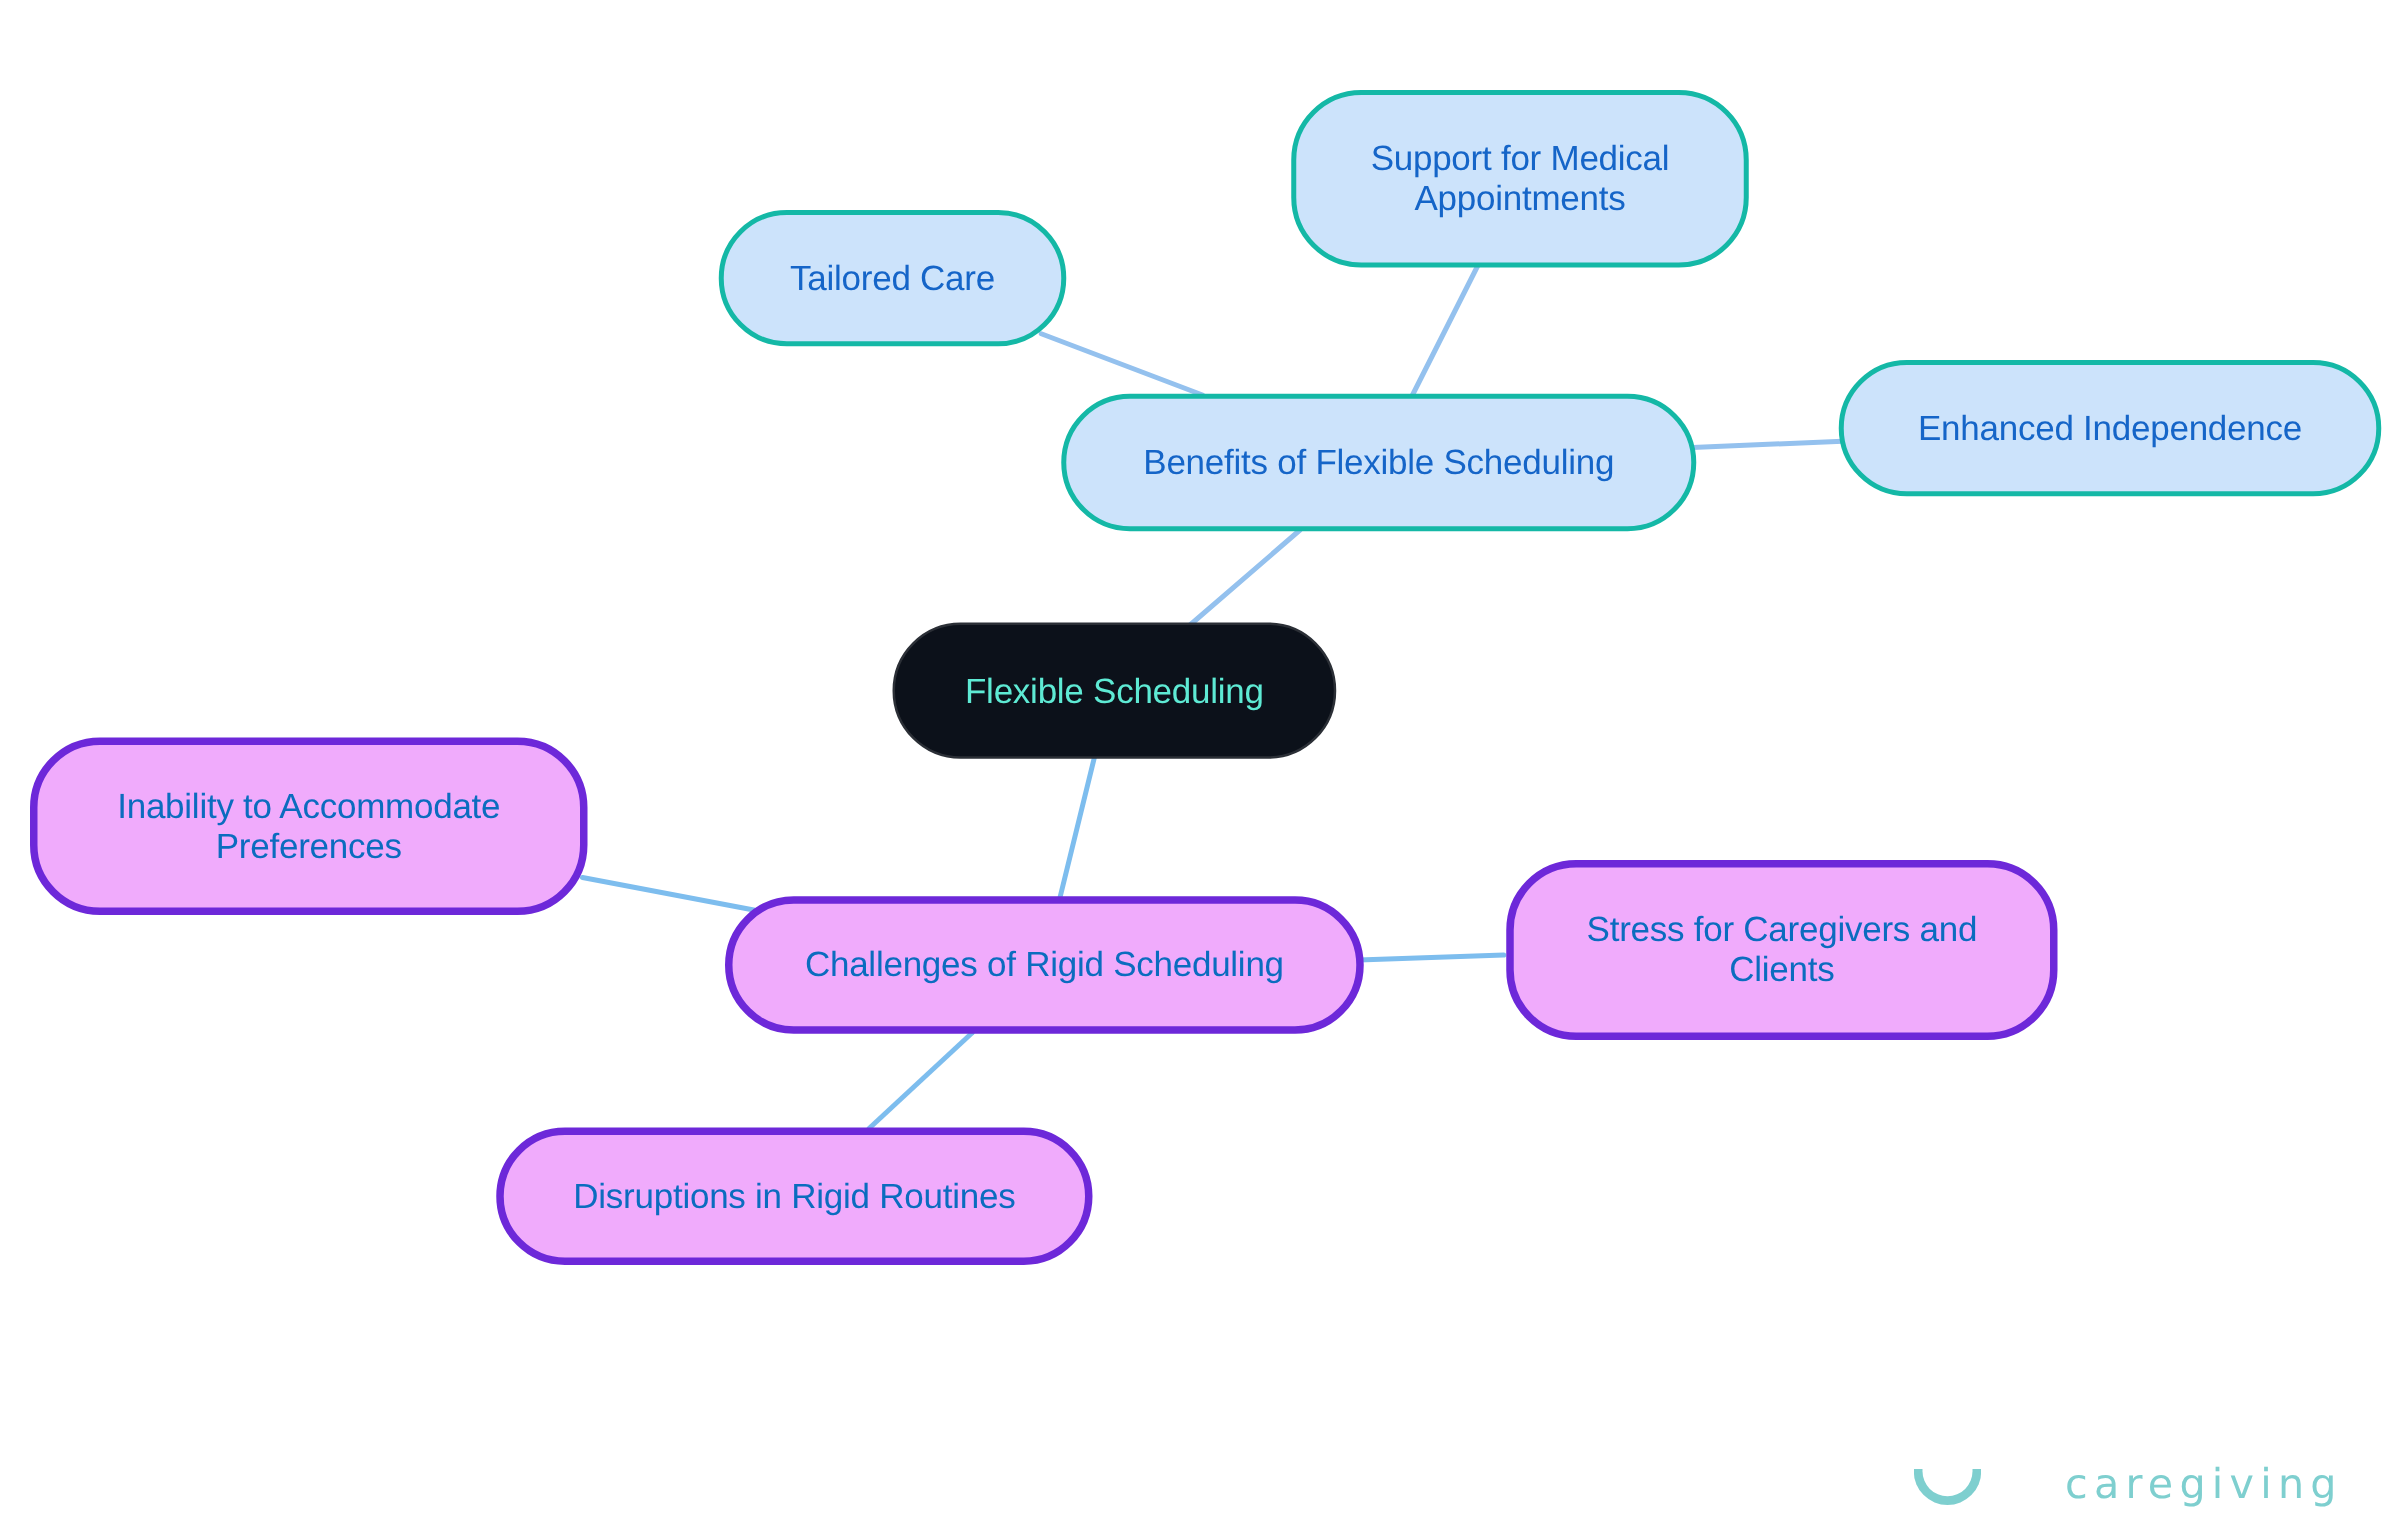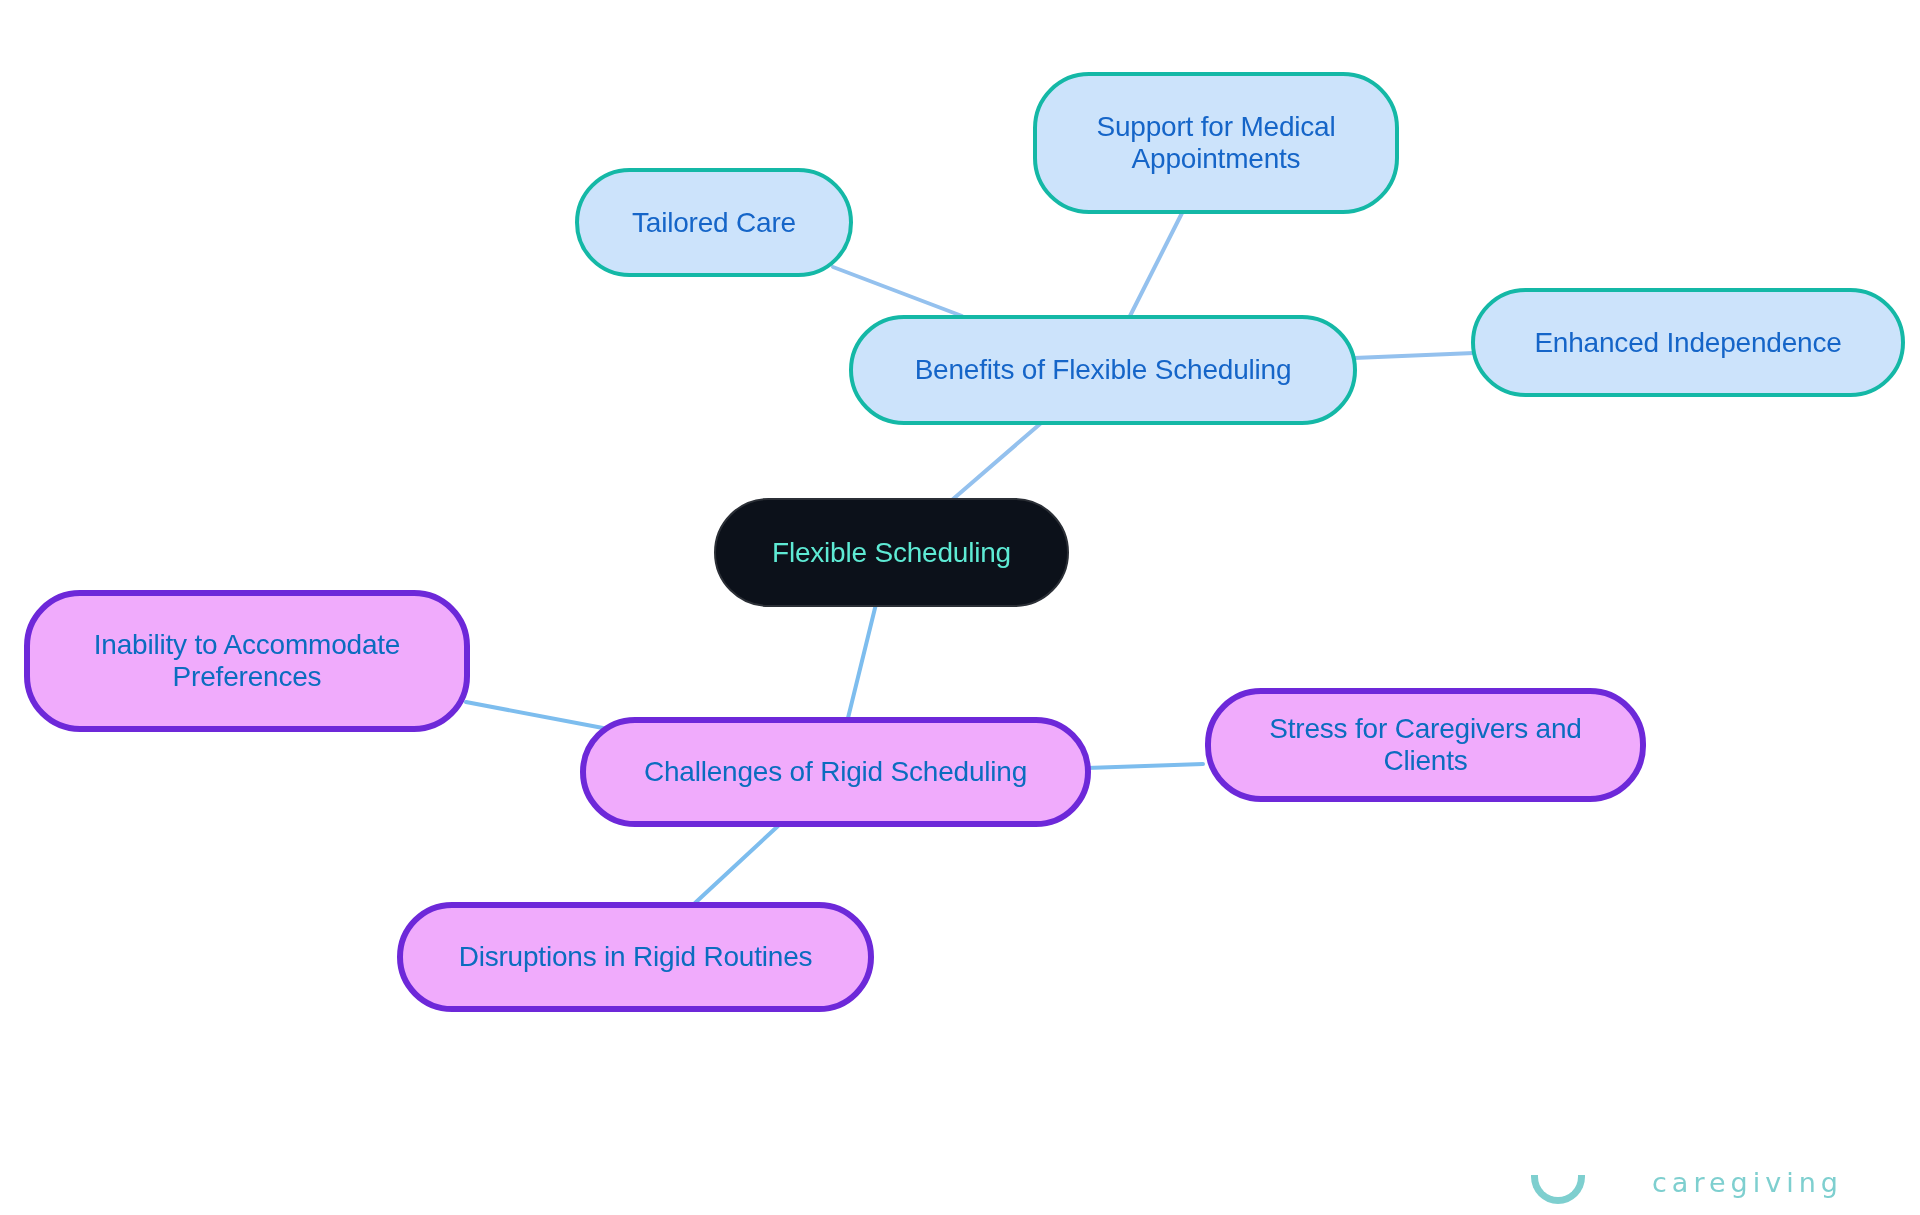--- a/index.html
+++ b/index.html
@@ -10,21 +10,21 @@
           display: flex; align-items: center; justify-content: center; text-align: center;
           font-size: 28px; line-height: 32px; padding: 0 30px; letter-spacing: -0.2px; }
   .root { background: #0c111a; color: #5eead4; border: 2px solid #2b2f36; }
   .benefit { background: #cce3fb; color: #1565c8; border: 4px solid #14b8a6; }
   .challenge { background: #f0abfc; color: #0b6cbf; border: 6px solid #6d28d9; }
   .logo { position: absolute; left: 1420px; top: 1105px; width: 480px; height: 110px; }
   .logo-main { position: absolute; left: 0; top: 0; font-family: "DejaVu Sans", sans-serif;
                font-weight: bold; font-size: 60px; line-height: 70px; color: #f47c6e; letter-spacing: -1px; white-space: nowrap; }
   .logo-main .teal { color: #7ecfcf; }
   .logo-sub { position: absolute; left: 232px; top: 62px; font-family: "DejaVu Sans", sans-serif;
-              font-size: 27px; color: #7ecfcf; letter-spacing: 5px; white-space: nowrap; }
+              font-size: 33px; color: #7ecfcf; letter-spacing: 5px; white-space: nowrap; }
   .smile { position: absolute; left: 111px; top: 70px; width: 40px; height: 22px;
            border: 7px solid #7ecfcf; border-top: none; border-radius: 0 0 28px 28px; }
 </style>
 </head>
 <body>
 
 <svg class="edges" viewBox="0 0 1920 1215">
   <g stroke="#94c1ee" stroke-width="4" fill="none" stroke-linecap="round">
     <line x1="952" y1="500" x2="1040" y2="424"></line>
     <line x1="833" y1="267" x2="962" y2="316"></line>
@@ -60,21 +60,21 @@
 </div>
 
 <div class="node challenge" style="left:580px; top:717px; width:511px; height:110px;">
   <span>Challenges of Rigid Scheduling</span>
 </div>
 
 <div class="node challenge" style="left:24px; top:590px; width:446px; height:142px; padding:0 50px;">
   <span>Inability to Accommodate Preferences</span>
 </div>
 
-<div class="node challenge" style="left:1205px; top:688px; width:441px; height:114px; padding:0 50px;">
+<div class="node challenge" style="left:1205px; top:688px; width:441px; height:144px; padding:0 50px;">
   <span>Stress for Caregivers and Clients</span>
 </div>
 
 <div class="node challenge" style="left:397px; top:902px; width:477px; height:110px;">
   <span>Disruptions in Rigid Routines</span>
 </div>
 
 <div class="logo">
   <div class="smile"></div>
   <div class="logo-sub">caregiving</div>

